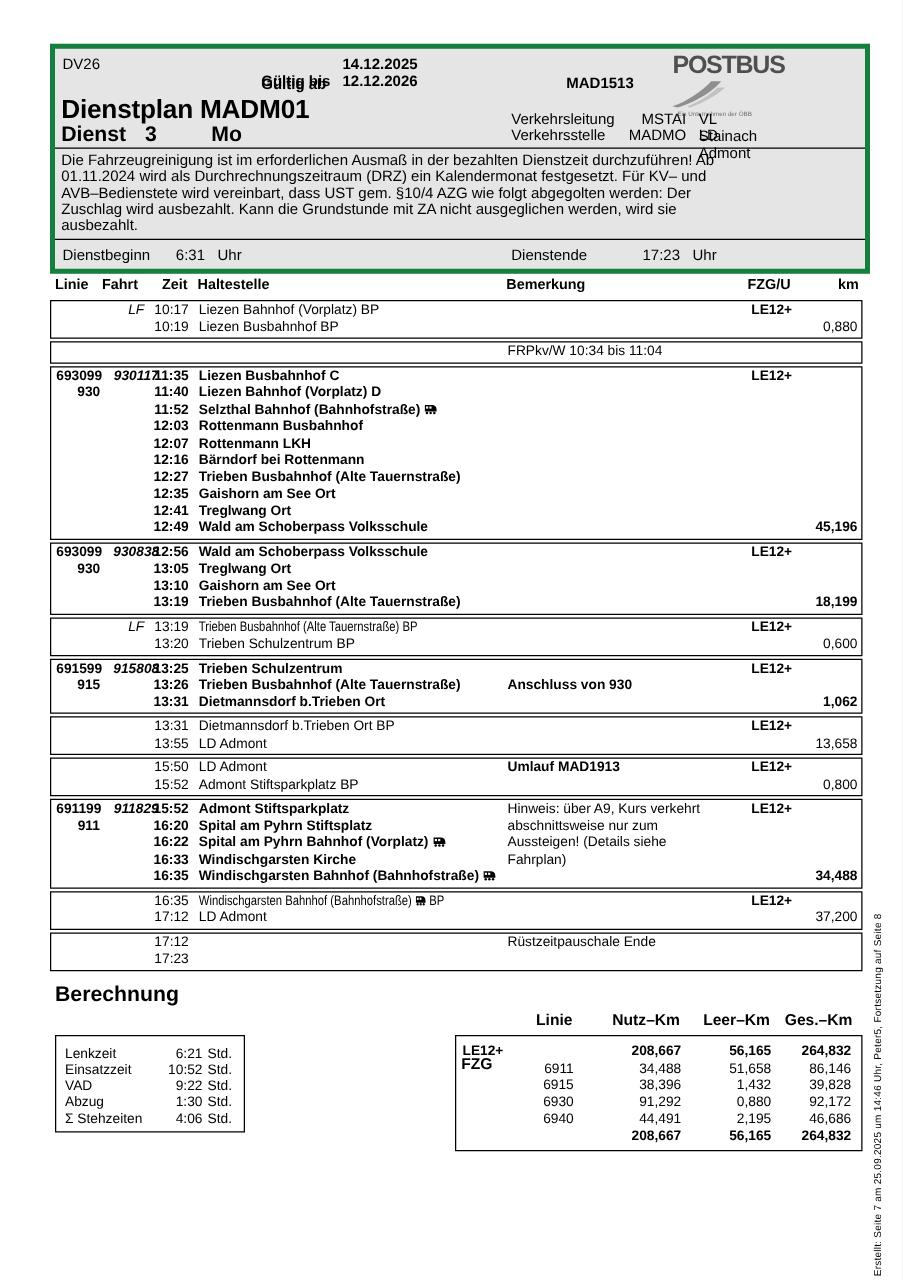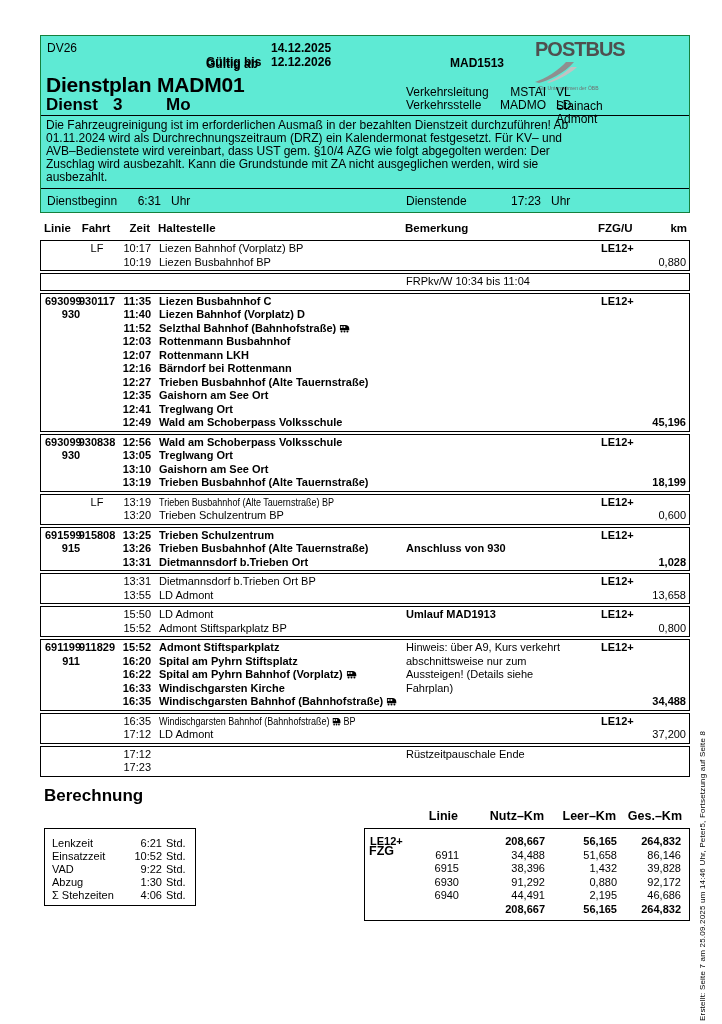--- a/index.html
+++ b/index.html
@@ -1,20 +1,20 @@
 <!DOCTYPE html>
 <html><head>
 <meta charset="utf-8">
 <style>
   html,body{margin:0;padding:0;background:#e8e8e8;}
   .page{position:relative;width:722px;height:1024px;background:#ffffff;margin:0 auto;
         font-family:"Liberation Sans",sans-serif;color:#000;overflow:hidden;}
 
   
-  .topbox{position:absolute;left:40px;top:35px;width:648px;border:1px solid #15803d;background:#5eead4;}
+  .topbox{position:absolute;left:40px;top:35px;width:648px;border:4px solid #15803d;background:#e5e5e5;}
   .sec-a{position:relative;height:79px;}
   .sec-a .doc-code{position:absolute;left:6px;top:5px;font-size:12px;}
   .lbl-vfrom{position:absolute;left:165px;top:5px;font-size:12px;font-weight:bold;margin-top:16px;}
   .val-vfrom{position:absolute;left:230px;top:5px;font-size:12px;font-weight:bold;}
   .lbl-vto{position:absolute;left:165px;top:19px;font-size:12px;font-weight:bold;}
   .val-vto{position:absolute;left:230px;top:19px;font-size:12px;font-weight:bold;}
   .plan-code{position:absolute;left:365px;top:20px;font-size:12px;font-weight:bold;padding-left:44px;}
   .big-title{position:absolute;left:5px;top:37px;font-size:21px;font-weight:bold;letter-spacing:-0.2px;}
   .duty-line{position:absolute;left:0;top:59px;height:20px;width:360px;font-size:17px;font-weight:bold;}
   .duty-label{position:absolute;left:5px;}
@@ -50,21 +50,21 @@
   .h-halt{left:118px;}
   .h-bem{left:365px;}
   .h-fzg{left:558px;}
   .h-km{right:3px;}
 
   .blocks{position:absolute;left:40px;top:240px;width:650px;}
   .block{position:relative;border:1px solid #000;margin-bottom:2px;padding:1px 0;background:#fff;}
   .t-row{position:relative;height:13.5px;font-size:11px;line-height:13.5px;white-space:nowrap;}
   .c-linie{position:absolute;left:2px;width:56px;padding-left:2px;font-weight:bold;}
   .c-linie.center{text-align:center;padding-left:0;}
-  .c-fahrt{position:absolute;left:28px;width:56px;text-align:center;}
+  .c-fahrt{position:absolute;left:40px;width:56px;text-align:center;font-style:italic;}
   .pass .c-fahrt{font-weight:bold;}
   .c-zeit{position:absolute;left:70px;width:40px;text-align:right;}
   .c-stop{position:absolute;left:118px;}
   .c-stop.condensed{transform:scaleX(0.82);transform-origin:0 50%;}
   .c-bem{position:absolute;left:365px;}
   .c-bem.b{font-weight:bold;}
   .c-fzg{position:absolute;left:560px;font-weight:bold;}
   .c-km{position:absolute;right:3px;}
   .bold-row .c-zeit,.bold-row .c-stop,.bold-row .c-km{font-weight:bold;}
   .train-ic{display:inline-block;vertical-align:-1px;margin-left:3px;}
@@ -286,21 +286,21 @@
         </div>
         <div class="t-row bold-row">
           <span class="c-linie center">915</span>
           <span class="c-zeit">13:26</span>
           <span class="c-stop">Trieben Busbahnhof (Alte Tauernstraße)</span>
           <span class="c-bem b">Anschluss von 930</span>
         </div>
         <div class="t-row bold-row">
           <span class="c-zeit">13:31</span>
           <span class="c-stop">Dietmannsdorf b.Trieben Ort</span>
-          <span class="c-km">1,028</span>
+          <span class="c-km">1,062</span>
         </div>
       </div>
       <div class="block">
         <div class="t-row">
           <span class="c-zeit">13:31</span>
           <span class="c-stop">Dietmannsdorf b.Trieben Ort BP</span>
           <span class="c-fzg">LE12+</span>
         </div>
         <div class="t-row">
           <span class="c-zeit">13:55</span>

